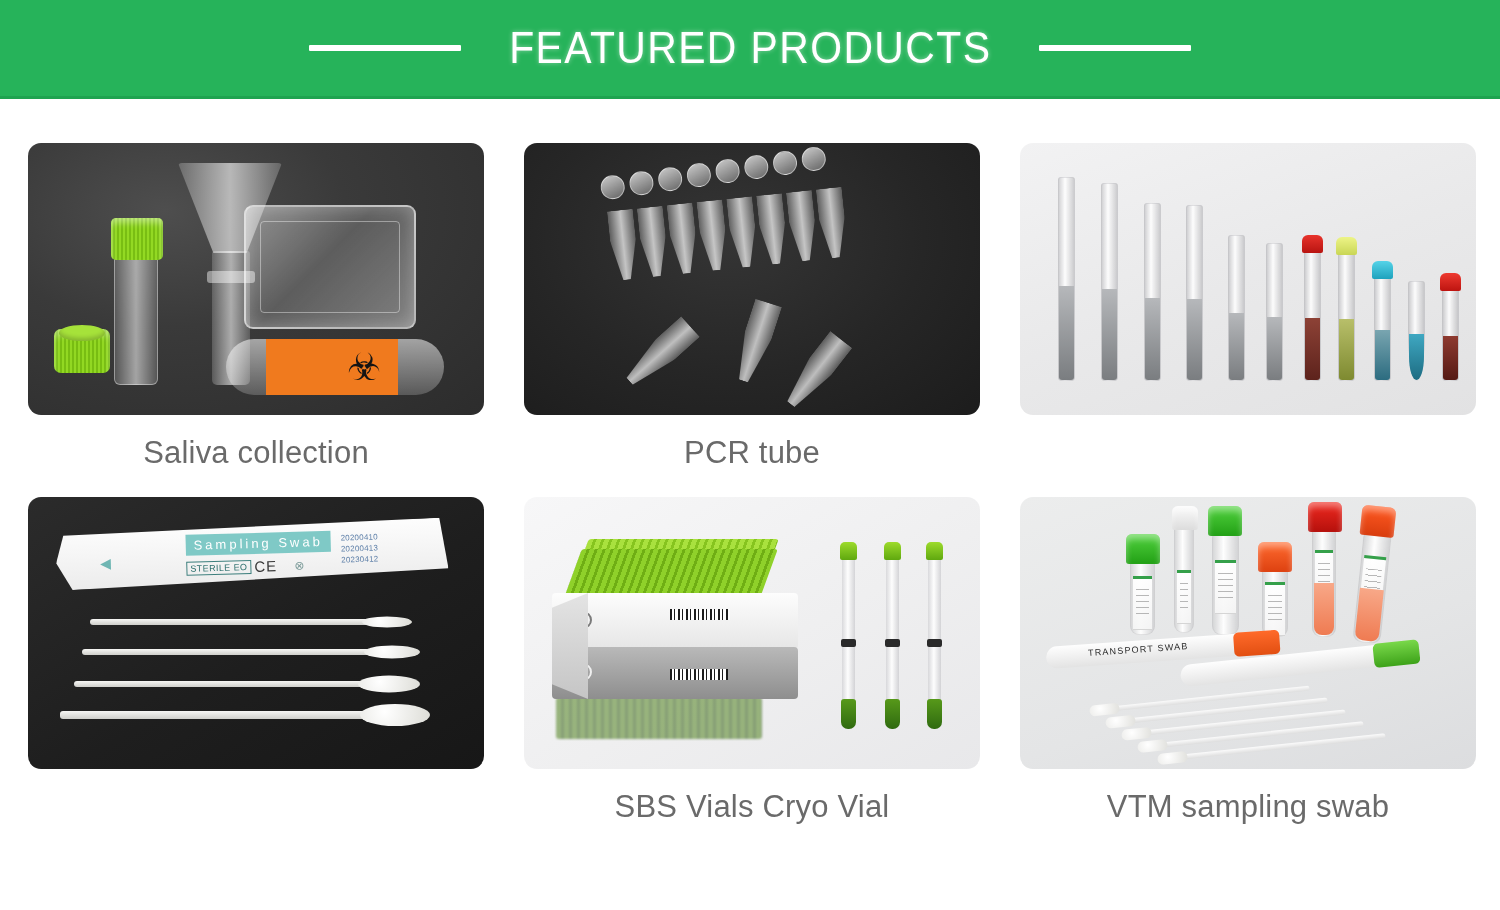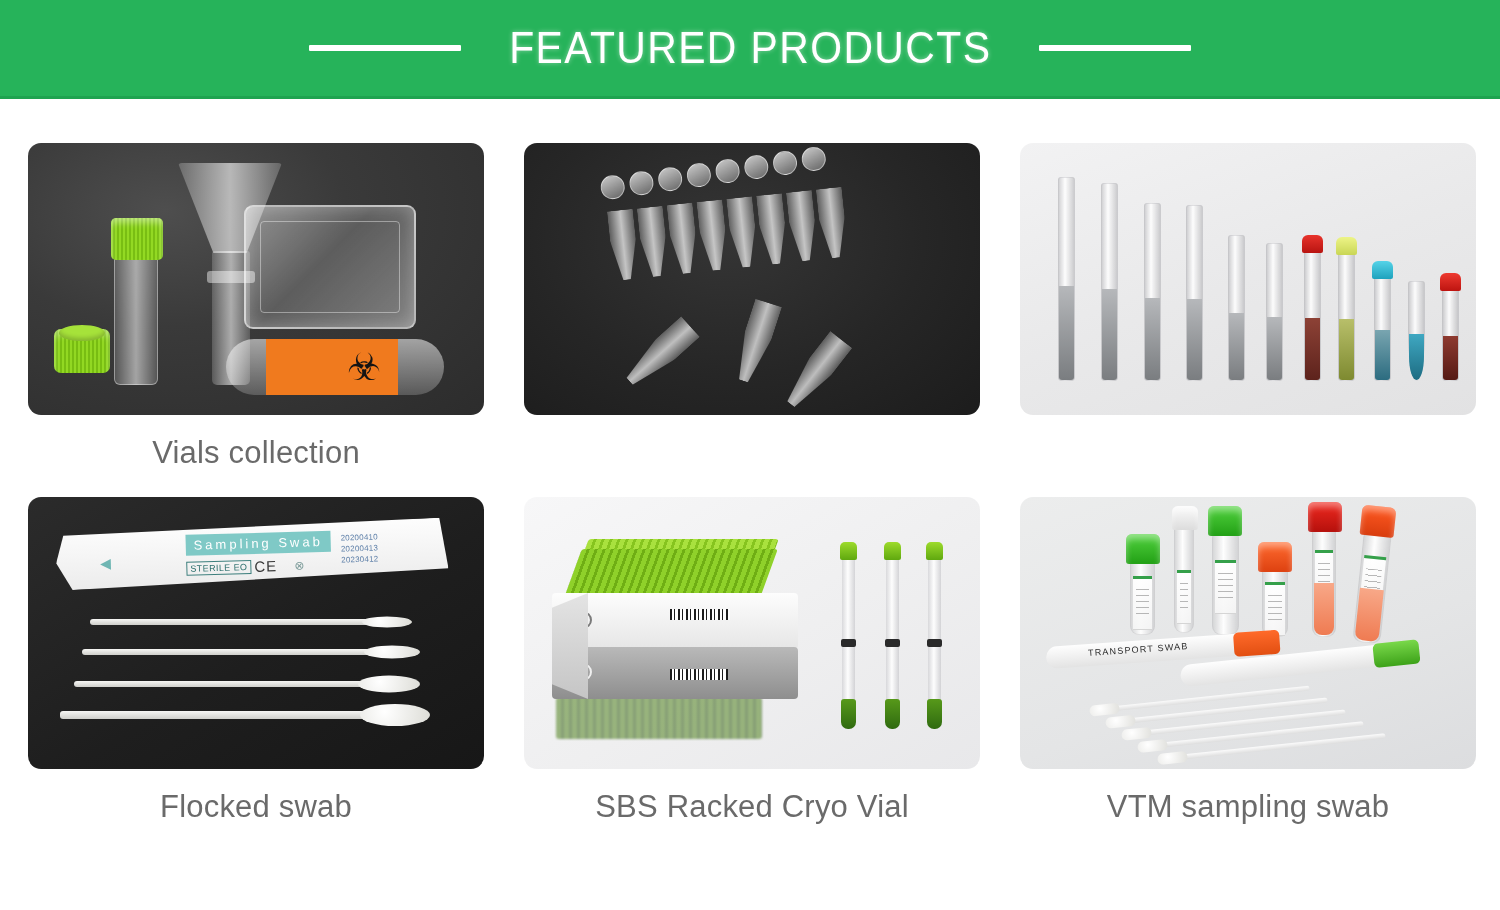--- a/index.html
+++ b/index.html
@@ -364,21 +364,21 @@
       <div class="p1-tube"></div>
       <div class="p1-funnel"></div>
       <div class="p1-funnel-stem"></div>
       <div class="p1-blister"></div>
       <div class="p1-biotube">
         <div class="p1-bio-label">
           <div class="p1-bio-sym">☣</div>
         </div>
       </div>
     </div>
-    <div class="caption">Vials collection</div>
+    <div class="caption">Saliva collection</div>
   </div>
 
   <div class="card">
     <div class="photo darker-bg">
       <div class="pcr-caps">
         <div class="pcr-cap" style="left:0"></div>
           <div class="pcr-cap" style="left:29px"></div>
         <div class="pcr-cap" style="left:58px"></div>
           <div class="pcr-cap" style="left:87px"></div>
         <div class="pcr-cap" style="left:116px"></div>
@@ -393,20 +393,21 @@
           <div class="pcr-tube-s" style="left:90px"></div>
         <div class="pcr-tube-s" style="left:120px"></div>
           <div class="pcr-tube-s" style="left:150px"></div>
         <div class="pcr-tube-s" style="left:180px"></div>
           <div class="pcr-tube-s" style="left:210px"></div>
       </div>
       <div class="pcr-loose" style="left:122px; top:170px; transform:rotate(48deg);"></div>
       <div class="pcr-loose" style="left:218px; top:158px; transform:rotate(18deg);"></div>
       <div class="pcr-loose" style="left:278px; top:188px; transform:rotate(38deg);"></div>
     </div>
+    <div class="caption">PCR tube</div>
   </div>
 
   <div class="card">
     <div class="photo light-bg">
       <div class="cryo-row">
         <div class="cryo" style="left:20px;  height:204px;">
           <div class="cryo-body"></div>
             <div class="cryo-fill"></div>
           </div>
         <div class="cryo" style="left:63px;  height:198px;">
@@ -477,21 +478,20 @@
       <div class="swab" style="left:54px; top:152px; width:336px;">
         <div class="swab-tip" style="width:56px;height:13px;"></div>
       </div>
       <div class="swab" style="left:46px; top:184px; width:344px;">
         <div class="swab-tip" style="width:62px;height:17px;"></div>
       </div>
       <div class="swab" style="left:32px; top:214px; height:8px; width:368px;">
         <div class="swab-tip" style="width:70px;height:22px;"></div>
       </div>
     </div>
-    <div class="caption">Flocked swab</div>
   </div>
 
   <div class="card">
     <div class="photo white-bg">
       <div class="rack-vials-top2"></div>
       <div class="rack-vials-top"></div>
       <div class="rack-refl"></div>
       <div class="rack-box">
         <div class="rack-logo" style="left:22px; top:18px;"></div>
         <div class="rack-barcode" style="left:118px; top:16px; width:60px;"></div>
@@ -510,21 +510,21 @@
         <div class="sbs-vial-cap"></div>
         <div class="sbs-vial-band"></div>
         <div class="sbs-vial-bot"></div>
       </div>
       <div class="sbs-vial" style="left:404px; top:58px;">
         <div class="sbs-vial-cap"></div>
         <div class="sbs-vial-band"></div>
         <div class="sbs-vial-bot"></div>
       </div>
     </div>
-    <div class="caption">SBS Racked Cryo Vial</div>
+    <div class="caption">SBS Vials Cryo Vial</div>
   </div>
 
   <div class="card">
     <div class="photo grey-bg">
       <div class="vtm" style="left:110px; top:62px; width:25px; height:76px;">
         <div class="vtm-cap" style="top:-26px; background:linear-gradient(180deg,#52d23f,#22a015);"></div>
         <div class="vtm-lab" style="top:16px;"></div>
       </div>
       <div class="vtm" style="left:154px; top:28px; width:20px; height:108px;">
         <div class="vtm-cap" style="top:-20px; left:-3px; width:26px; height:24px; background:linear-gradient(180deg,#fbfbfb,#dcdcdc);"></div>

